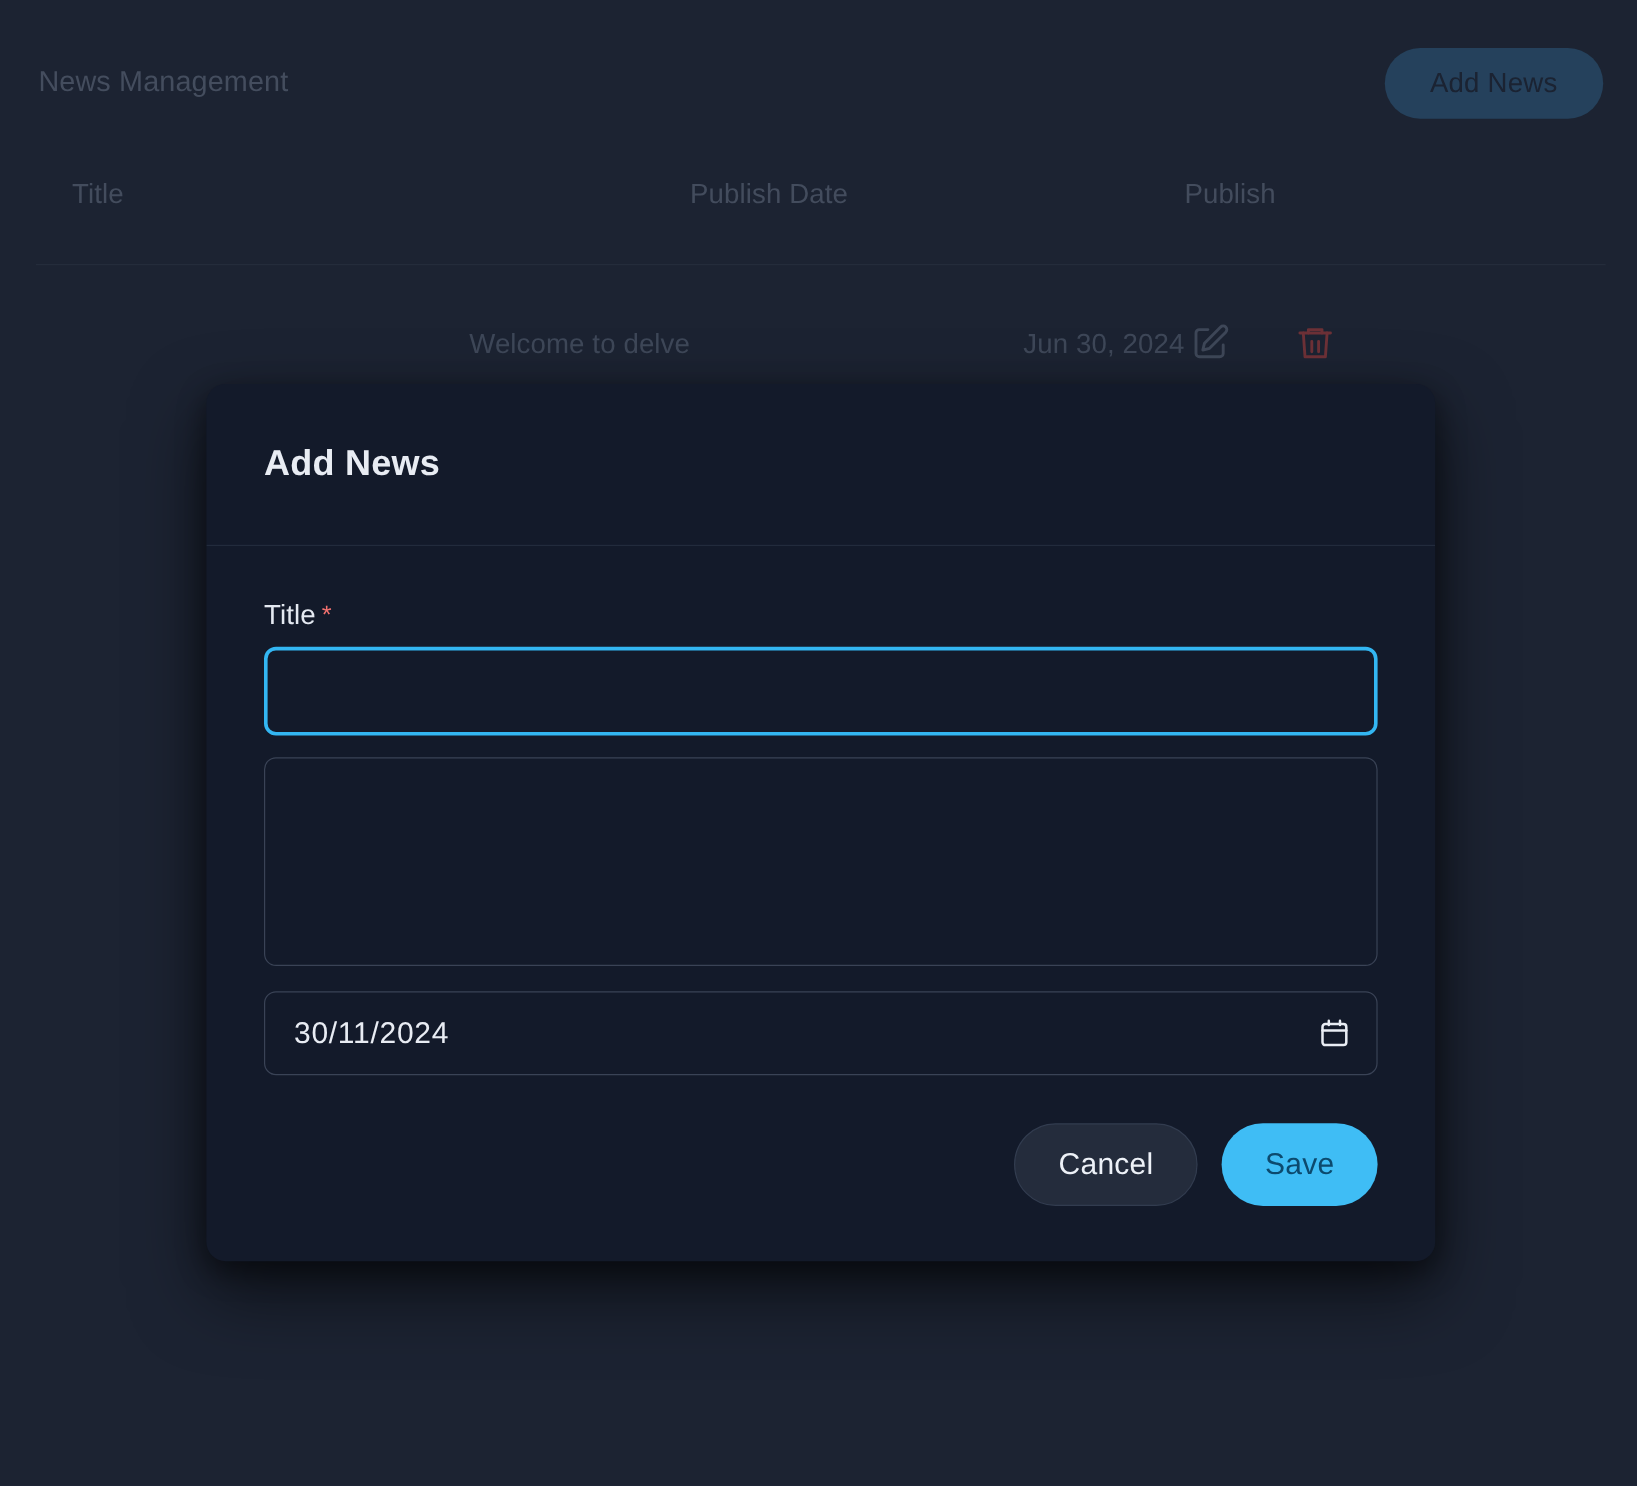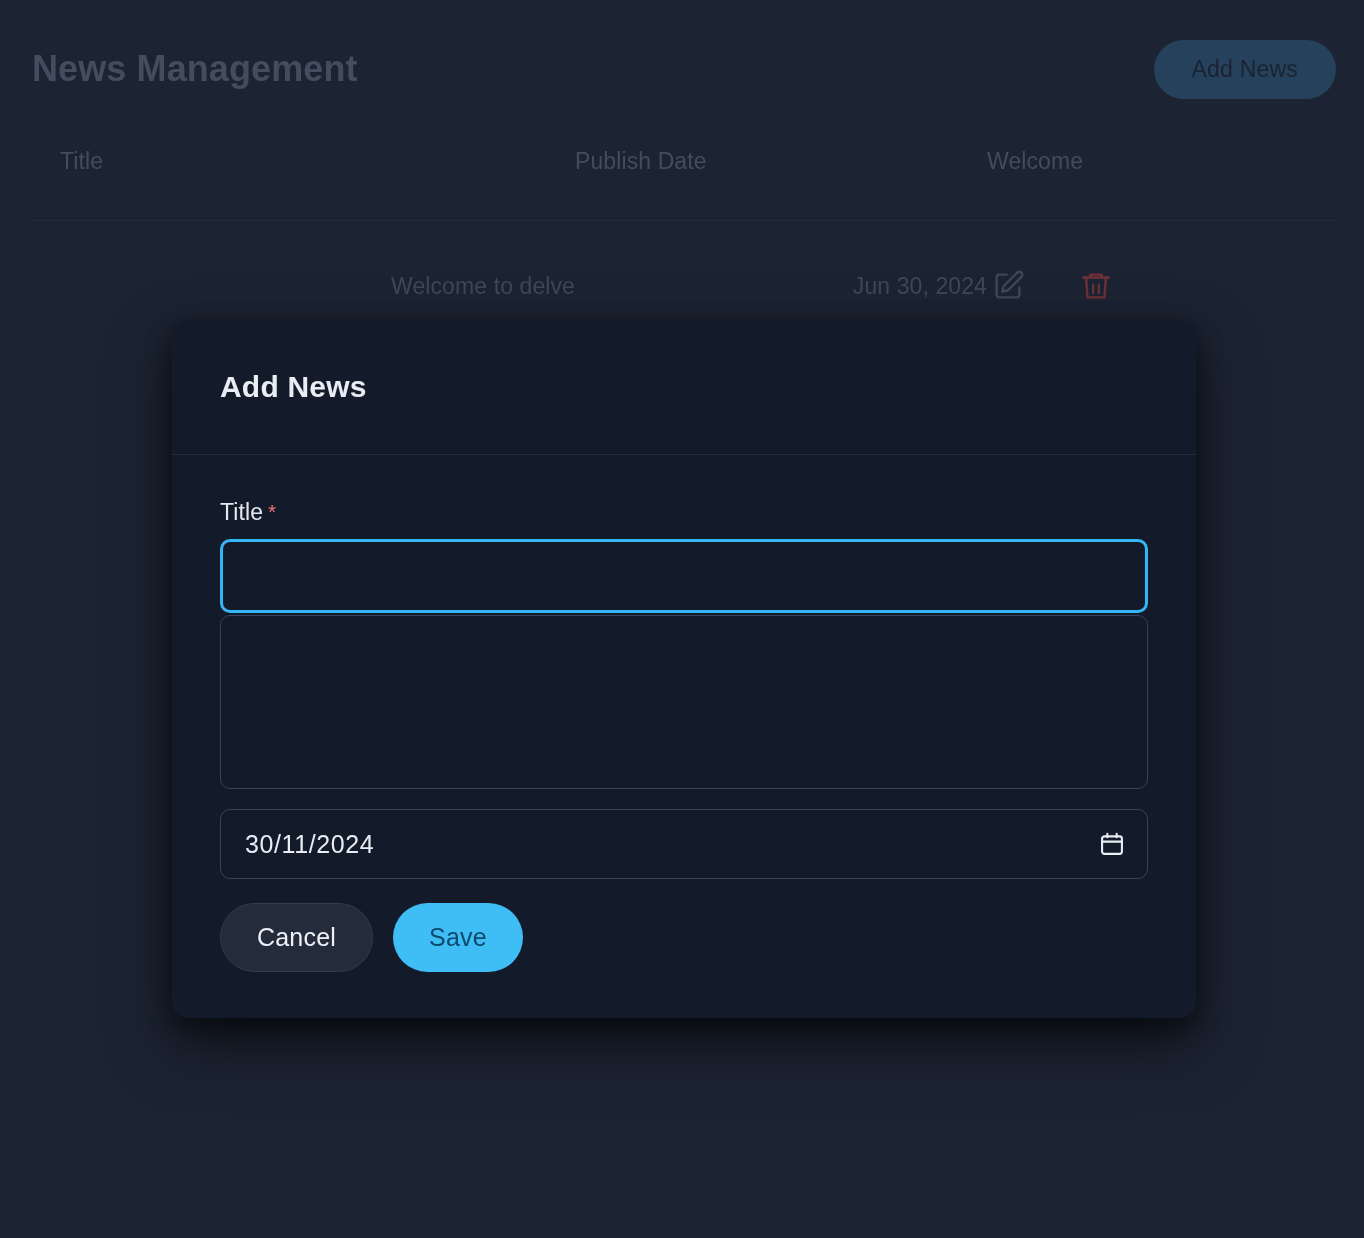--- a/index.html
+++ b/index.html
@@ -27,22 +27,22 @@
   }
 
   .page-header {
     display: flex;
     align-items: center;
     justify-content: space-between;
     height: 78px;
   }
 
   .page-title {
-    font-size: 36px;
-    font-weight: 700;
+    font-size: 24px;
+    font-weight: 400;
     letter-spacing: 0.1px;
     color: #555f72;
     line-height: 1;
     padding-left: 2px;
   }
 
   .add-news-button {
     background: #2d5070;
     color: #20293a;
     border: none;
@@ -181,21 +181,21 @@
     border: 3px solid #33b6f2;
     border-radius: 10px;
     color: #e8ecf3;
     font-family: "Liberation Sans", sans-serif;
     font-size: 23px;
     padding: 0 22px;
     outline: none;
     caret-color: #ffffff;
   }
 
-  .field-group { margin-bottom: 2px; }
+  .field-group { margin-bottom: 18px; }
   .field-group.textarea-group { margin-bottom: 16px; }
 
   .textarea-input {
     width: 100%;
     height: 174px;
     background: #131a2a;
     border: 1px solid #3a4356;
     border-radius: 10px;
     color: #e8ecf3;
     font-family: "Liberation Sans", sans-serif;
@@ -228,20 +228,21 @@
     position: absolute;
     right: 22px;
     top: 50%;
     transform: translateY(-50%);
     pointer-events: none;
     line-height: 0;
   }
 
   .modal-footer {
     display: flex;
+    justify-content: flex-end;
     align-items: center;
     gap: 20px;
     padding: 22px 48px 46px 48px;
   }
 
   .btn {
     border-radius: 999px;
     font-family: "Liberation Sans", sans-serif;
     font-size: 25px;
     cursor: pointer;
@@ -272,21 +273,21 @@
 
     <div class="page-header">
       <div class="page-title">News Management</div>
       <button class="add-news-button">Add News</button>
     </div>
 
     <div class="table">
       <div class="table-head">
         <div class="th col-title">Title</div>
         <div class="th col-date">Publish Date</div>
-        <div class="th col-actions">Welcome</div>
+        <div class="th col-actions">Publish</div>
       </div>
 
       <div class="table-divider"></div>
 
       <div class="table-row">
         <div class="td col-title">Welcome to delve</div>
         <div class="td col-date">Jun 30, 2024</div>
         <div class="row-actions">
           <button class="icon-btn">
             <span>

